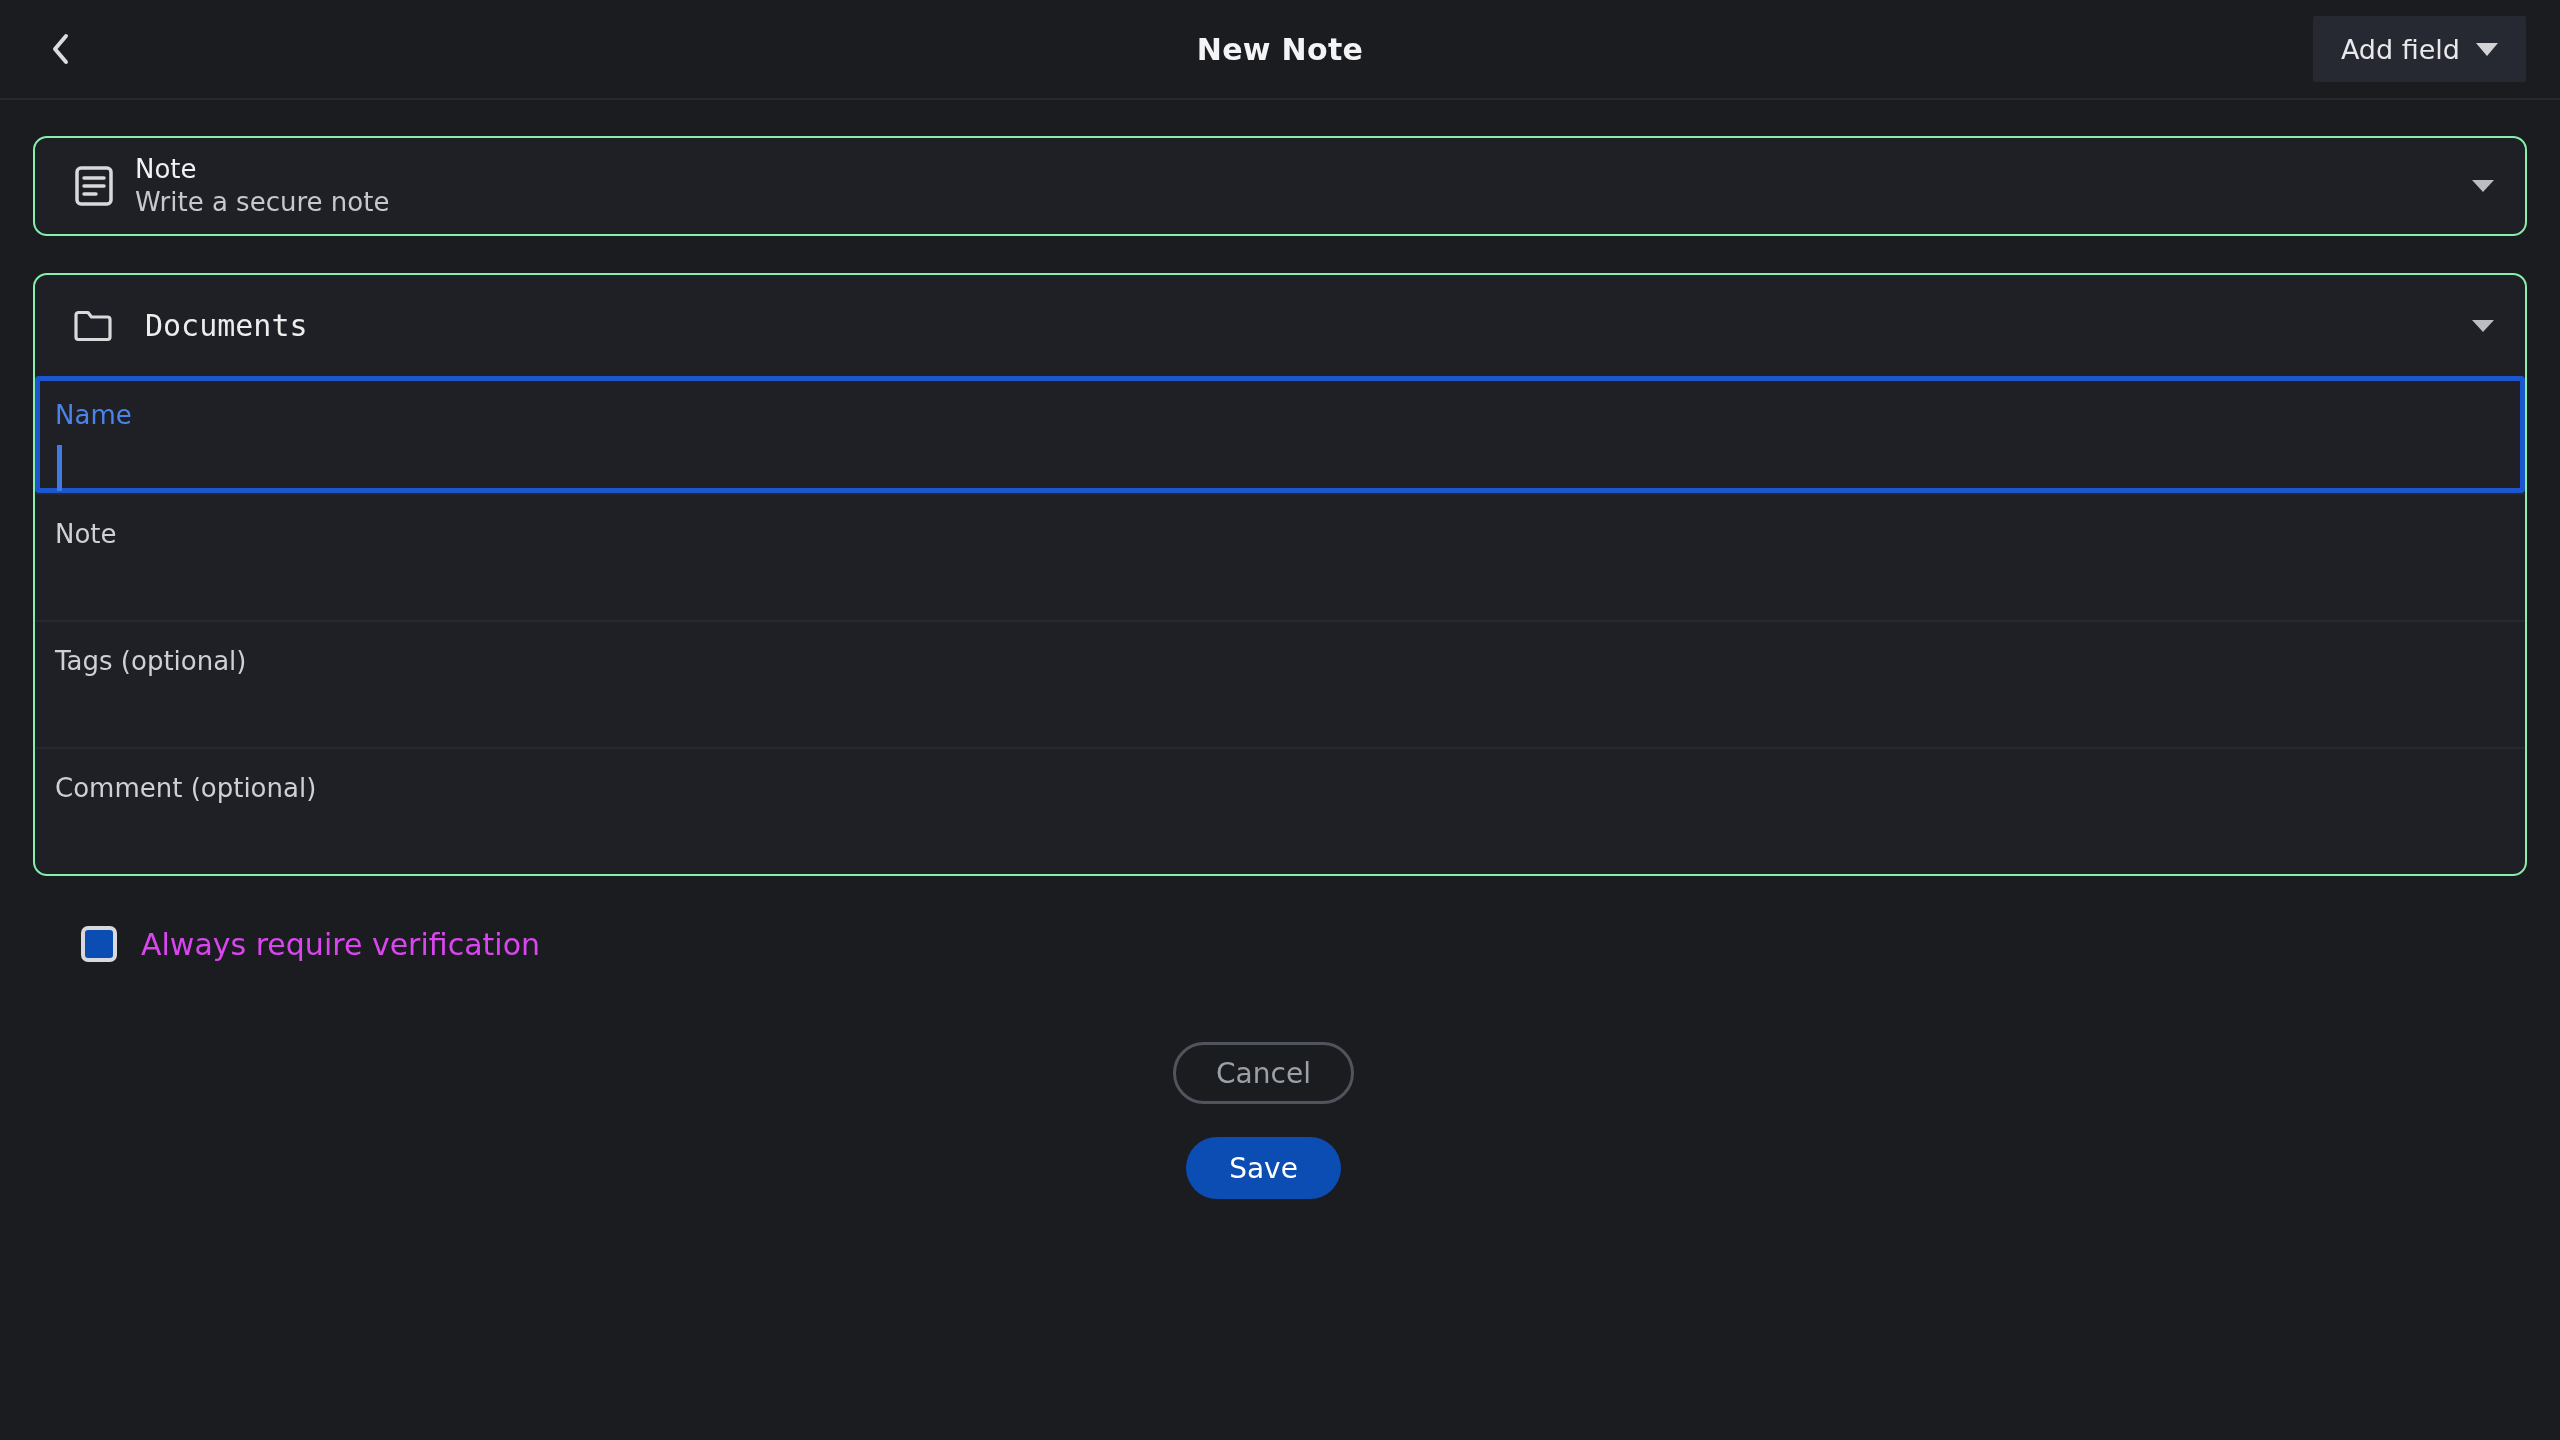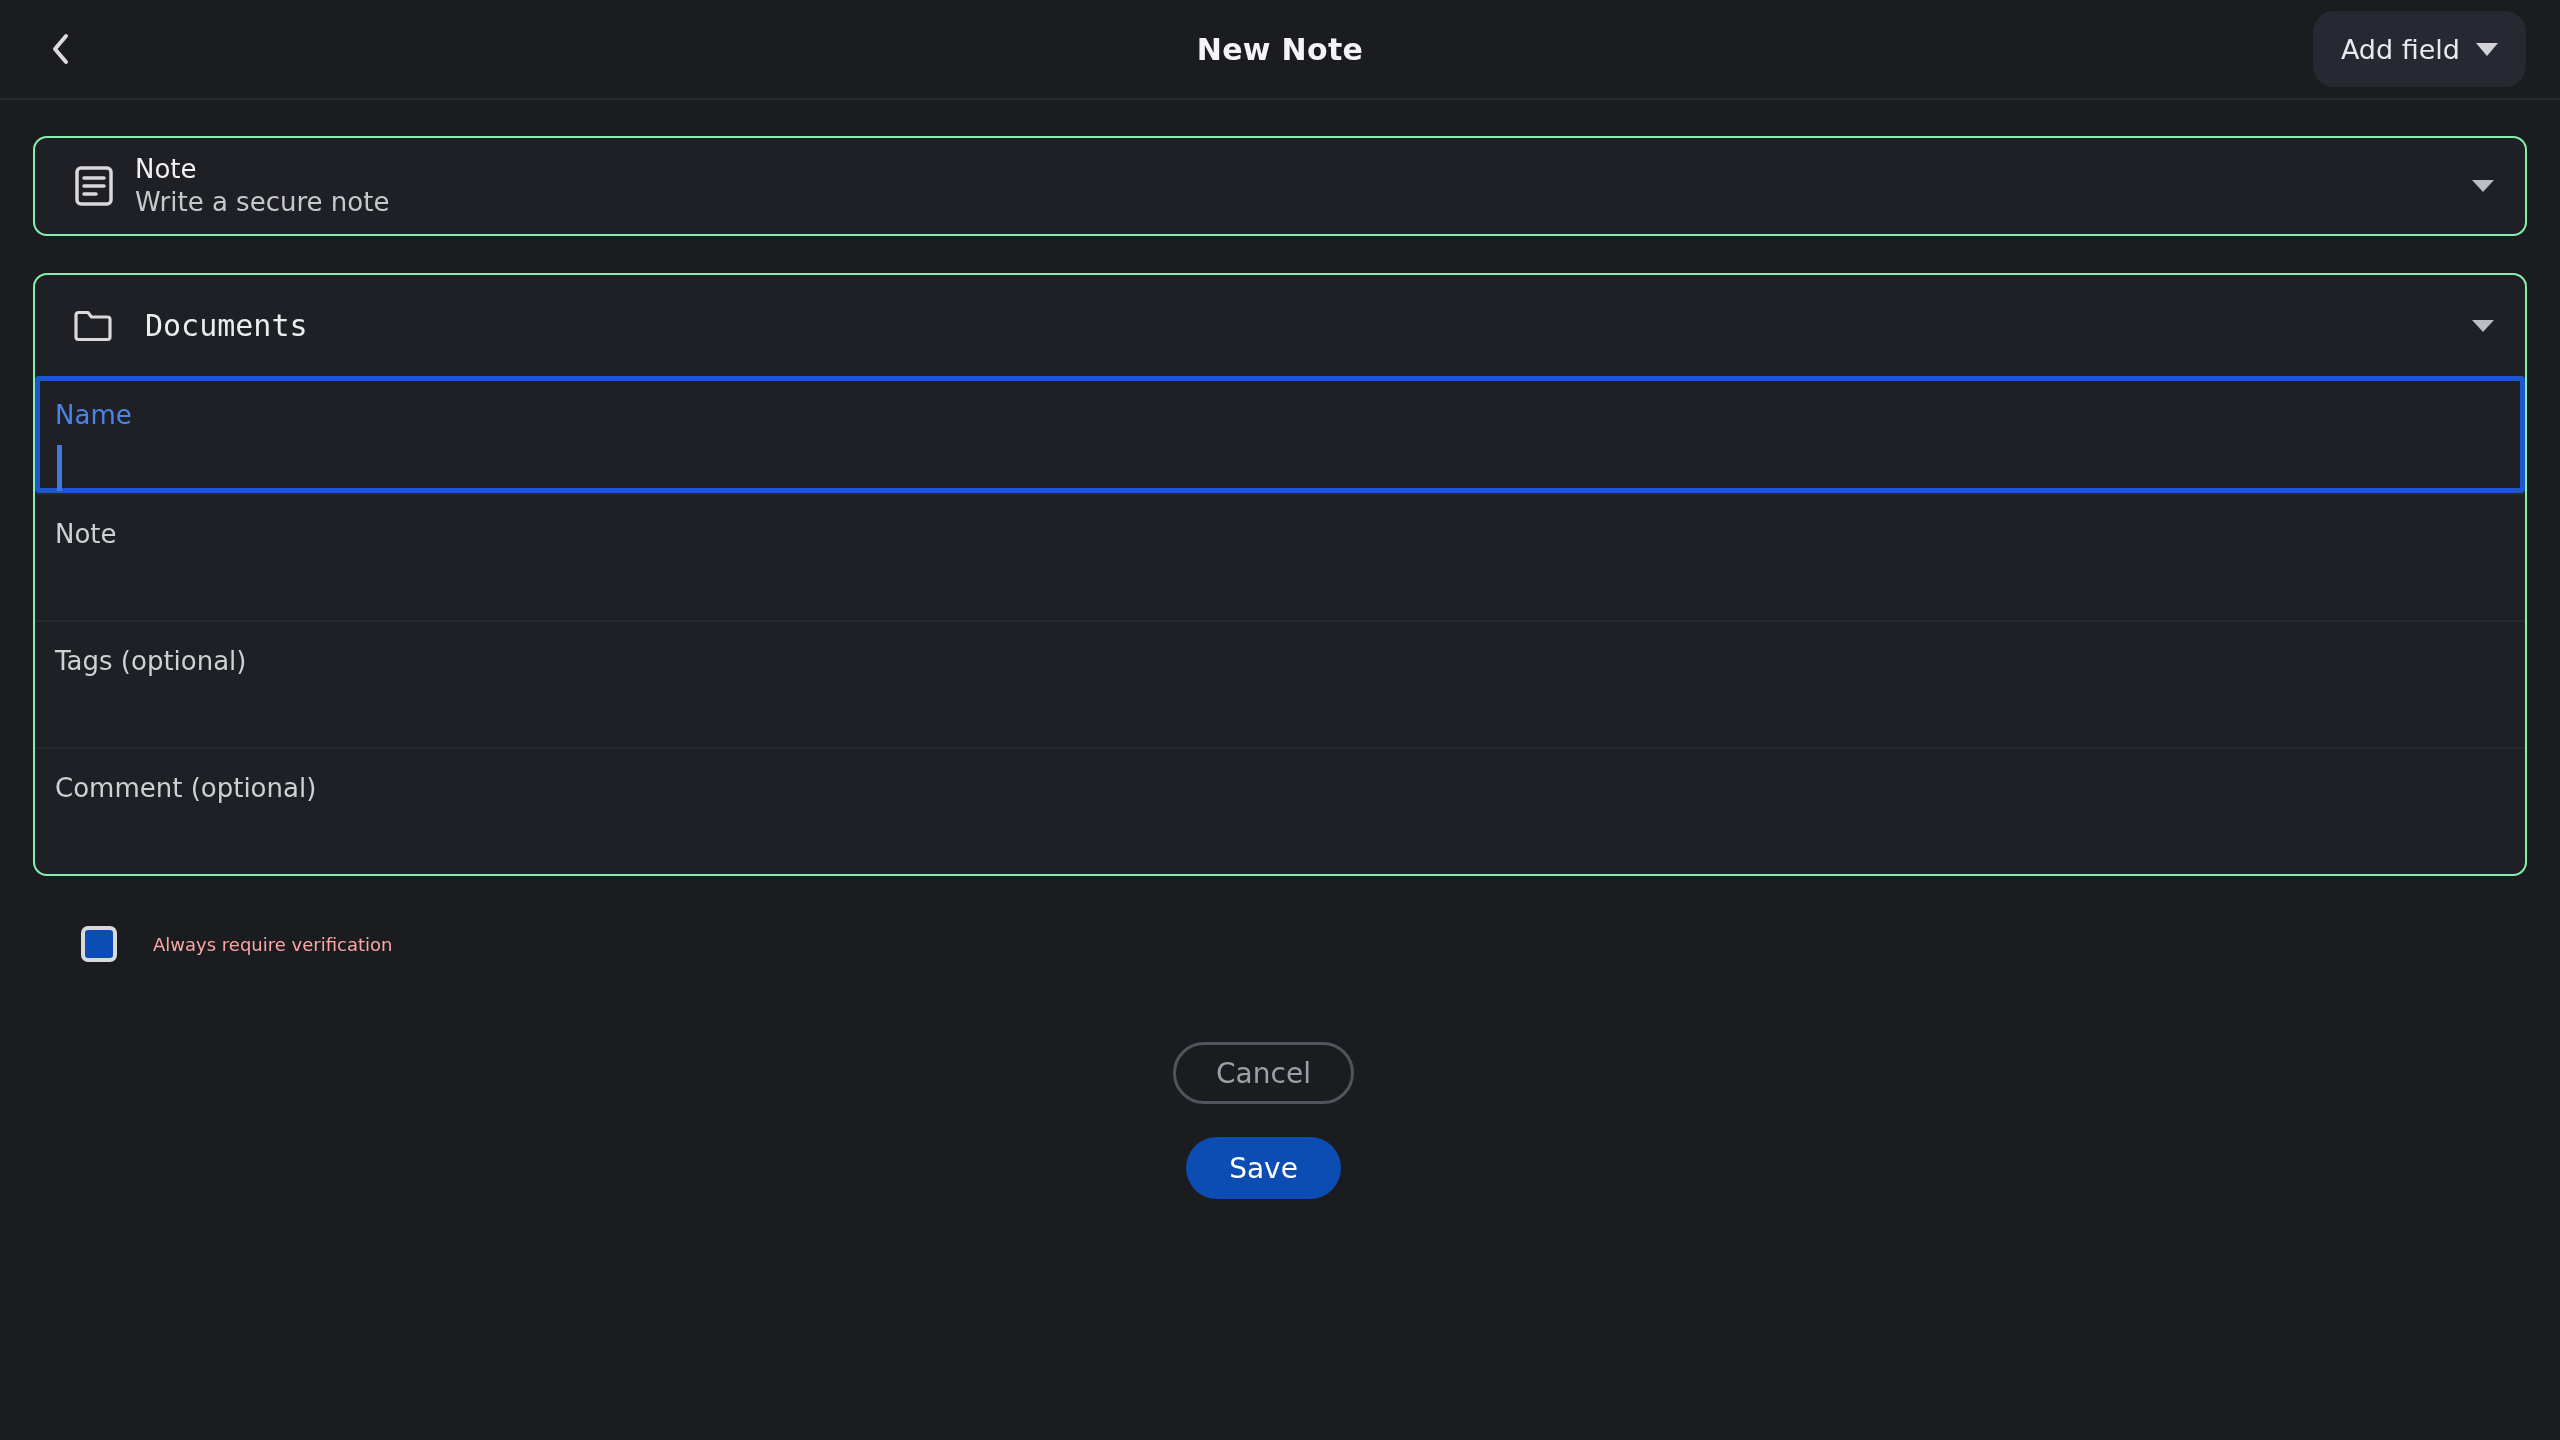--- a/index.html
+++ b/index.html
@@ -32,22 +32,22 @@
     transform:translate(-50%,-50%);
     font-size:30px;
     font-weight:bold;
     color:#f4f4f6;
     letter-spacing:0.3px;
   }
   .add-field-btn {
     margin-left:auto;
     background:#262931;
     border:none;
-    border-radius:21px;
-    height:76px;
+    border-radius:2px;
+    height:66px;
     padding:0 28px;
     display:flex; align-items:center; gap:16px;
     color:#e9e9eb;
     font-size:27px;
     font-family:inherit;
     cursor:pointer;
   }
   .caret-down {
     width:0; height:0;
     border-left:11px solid transparent;
@@ -124,21 +124,21 @@
     gap:24px;
     cursor:pointer;
     width:fit-content;
   }
   .checkbox {
     width:36px; height:36px;
     border:4px solid #d8d8dd;
     border-radius:7px;
     background:#0b4db2;
   }
-  .verify-label { font-size:18px; color:#fca5a5;margin-left:12px; }
+  .verify-label { font-size:30px; color:#d946ef; }
 
   
   .actions {
     display:flex; justify-content:flex-end; align-items:center;
     gap:33px;
     margin:80px 33px 0 0;
     flex-direction:column;
   }
   .btn {
     height:62px;

